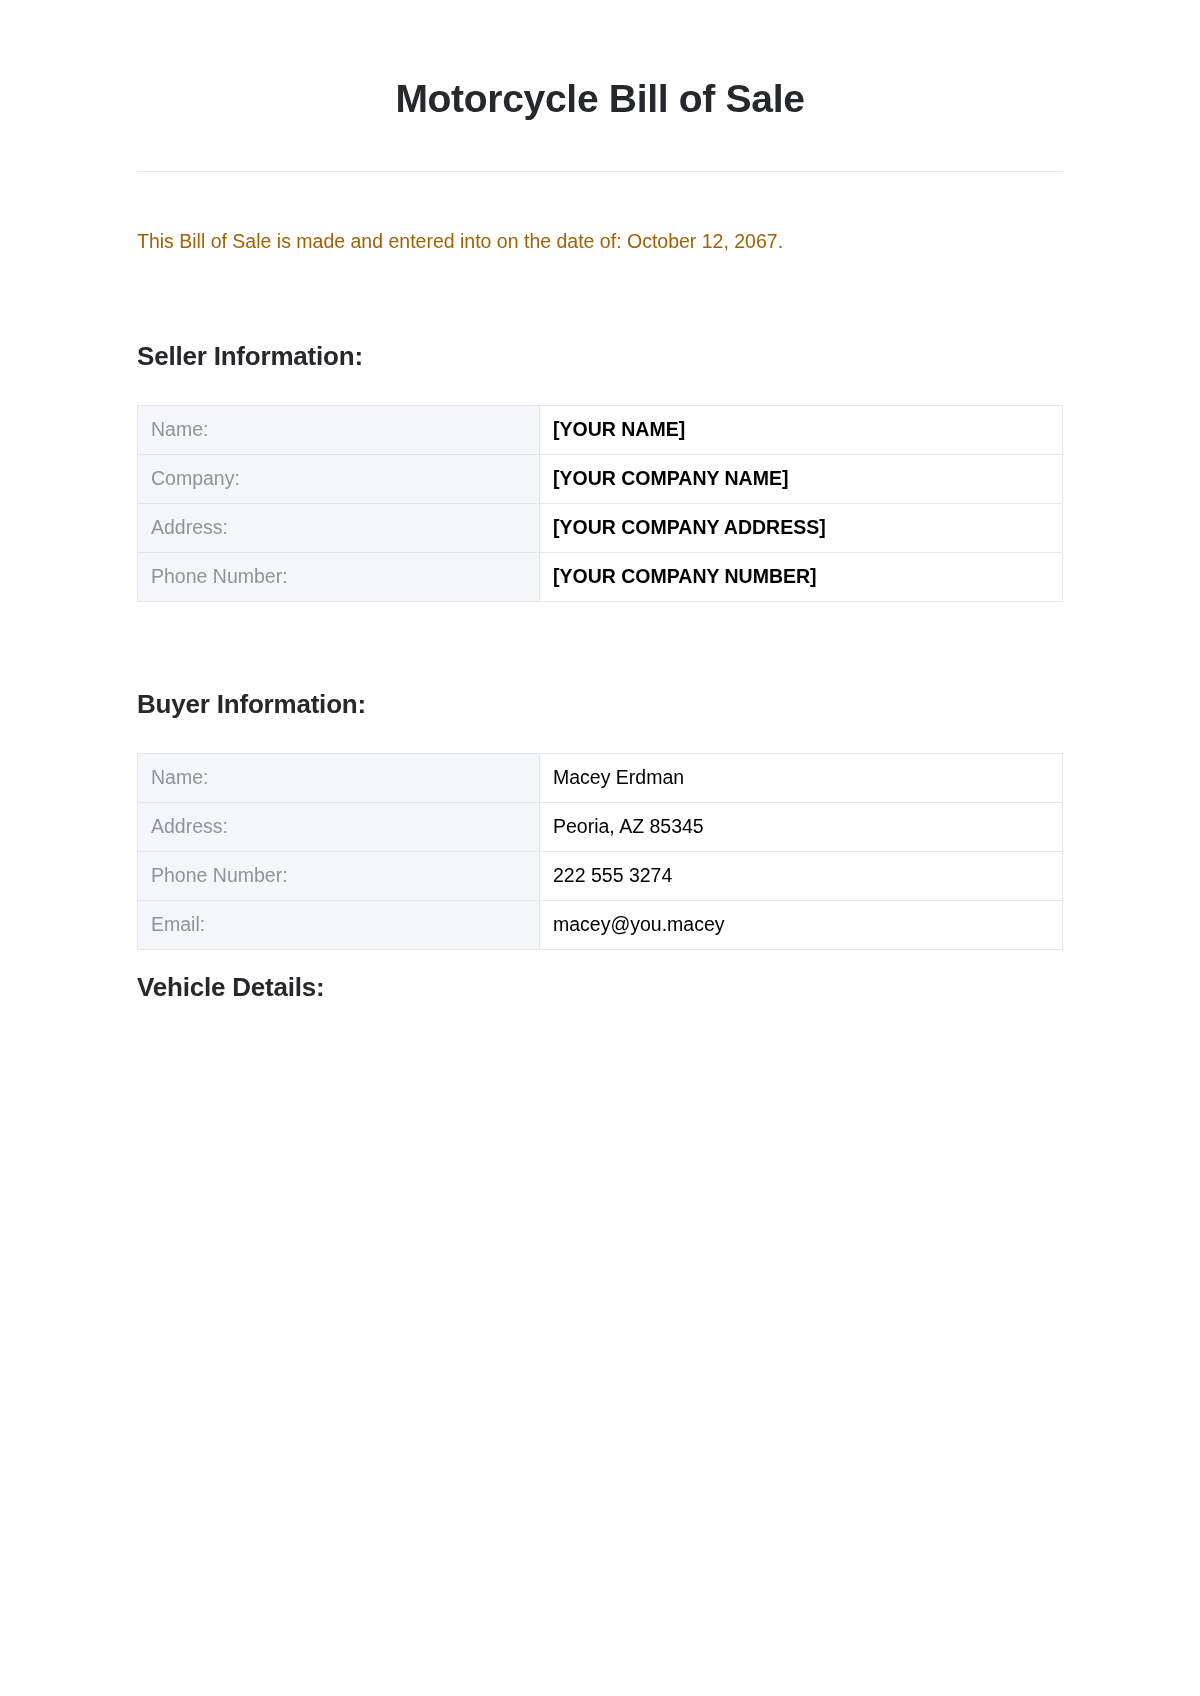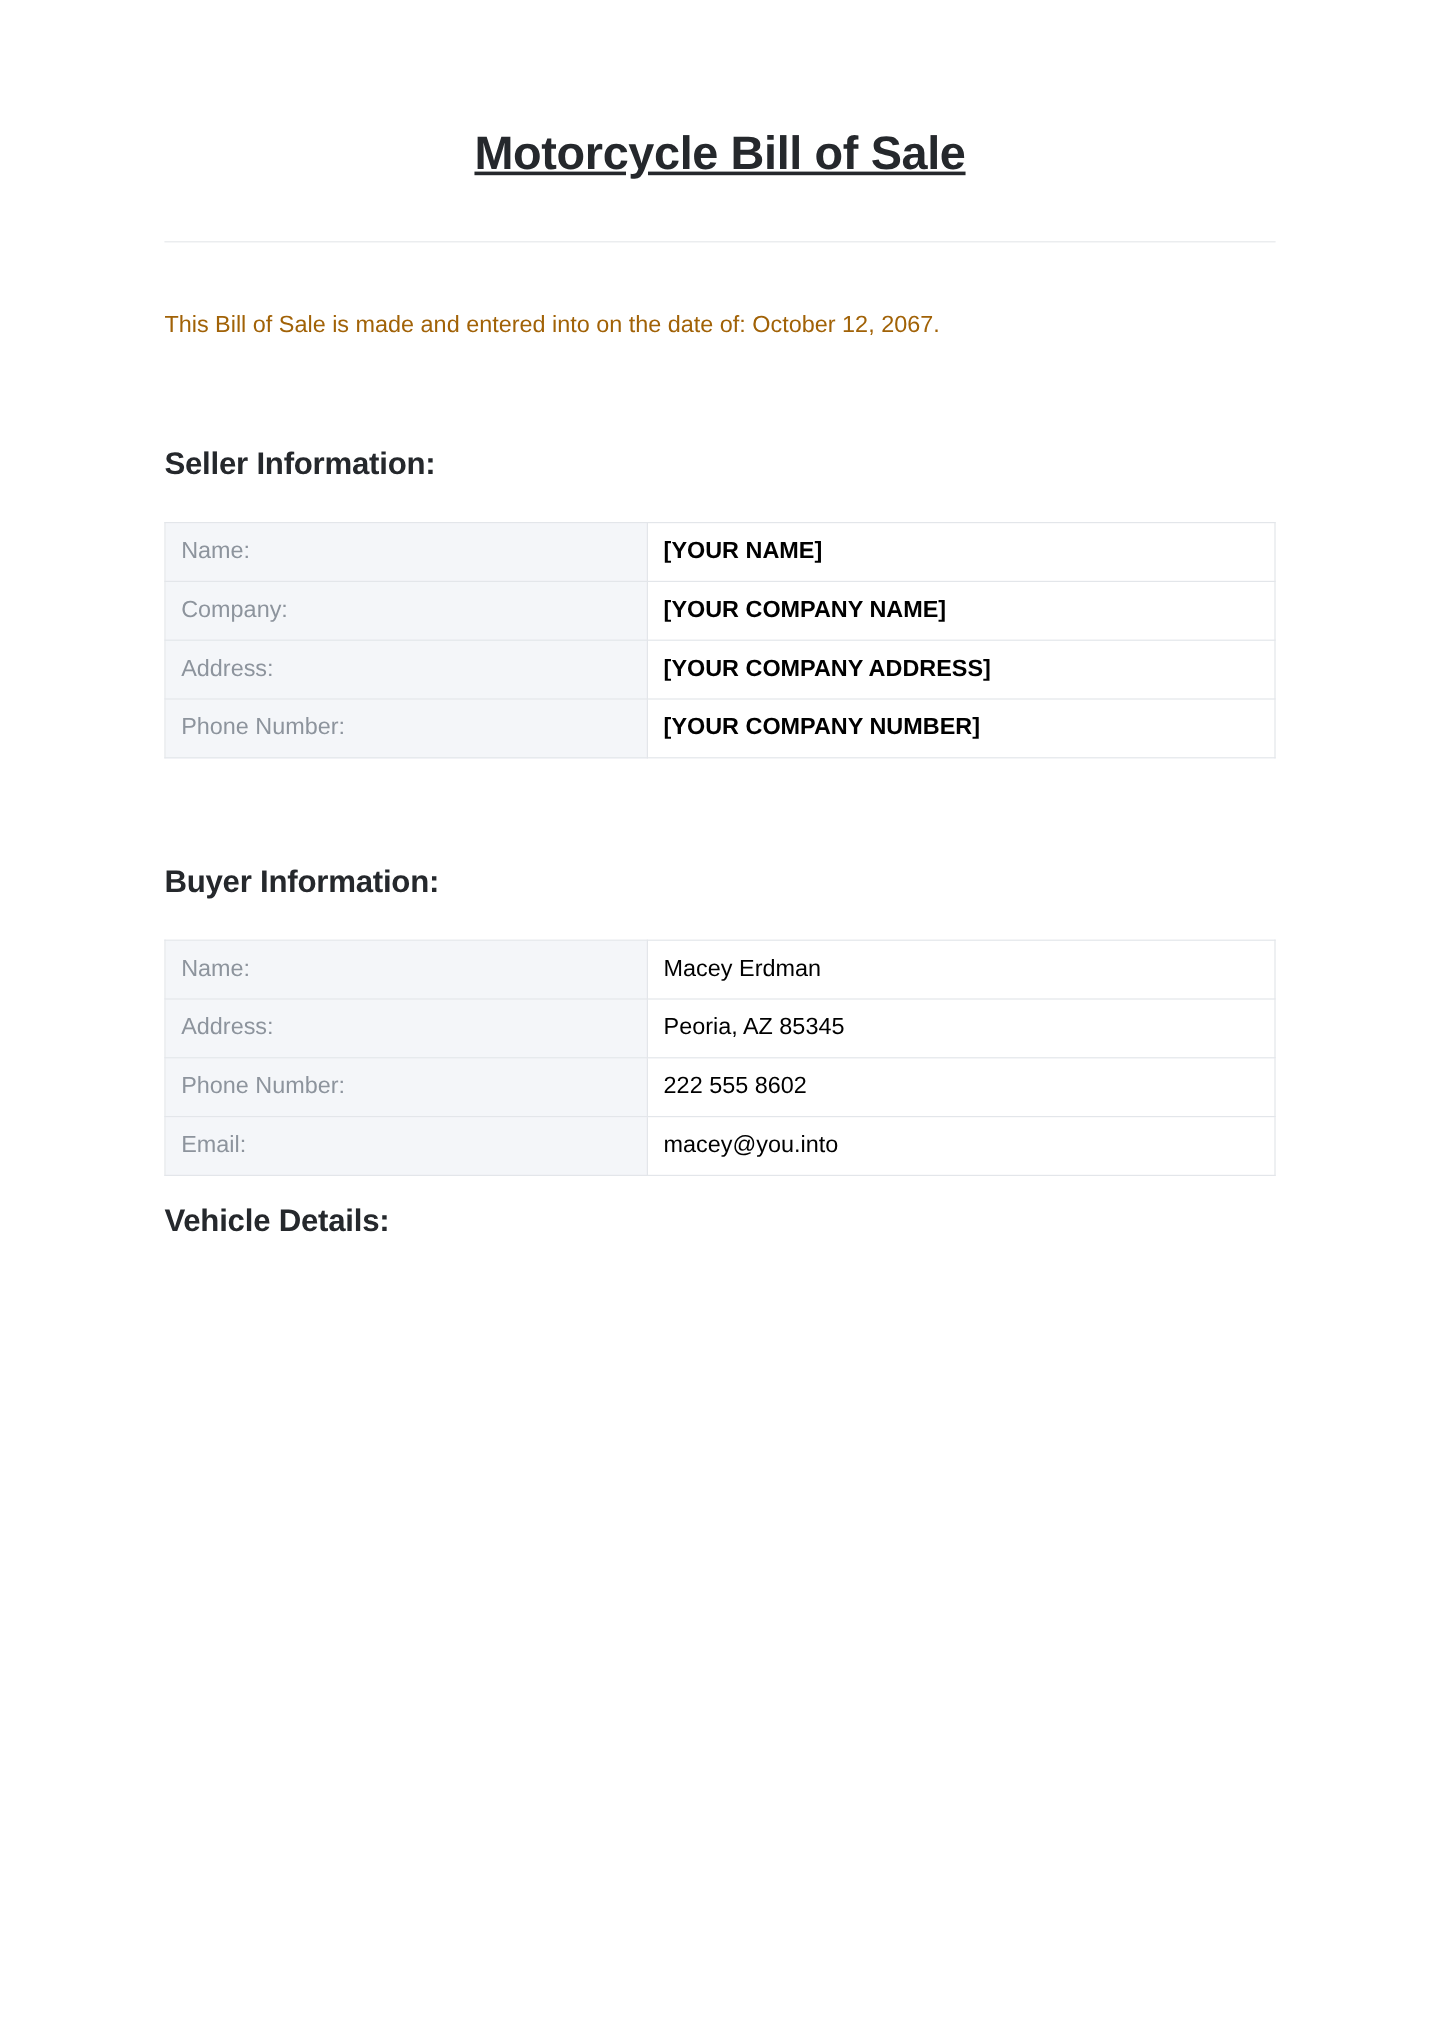--- a/index.html
+++ b/index.html
@@ -17,28 +17,27 @@
   .page {
     position: relative;
     width: 1200px;
     height: 1696px;
     background: #ffffff;
     box-sizing: border-box;
     padding: 0 137px;
   }
   .doc-title {
     margin: 0;
-    padding-top: 106px;
+    padding-top: 76px;
     text-align: center;
     font-size: 39px;
     font-weight: bold;
     letter-spacing: -0.3px;
     color: #25282c;
     line-height: 1.2;
-    text-decoration: underline;
   }
   .title-rule {
     margin-top: 48px;
     height: 1px;
     background: #e7e9ec;
     width: 100%;
   }
   .intro-line {
     margin-top: 55px;
     font-size: 19.5px;
@@ -128,24 +127,24 @@
       <tr>
         <td class="label-cell">Name:</td>
         <td class="value-cell">Macey Erdman</td>
       </tr>
       <tr>
         <td class="label-cell">Address:</td>
         <td class="value-cell">Peoria, AZ 85345</td>
       </tr>
       <tr>
         <td class="label-cell">Phone Number:</td>
-        <td class="value-cell">222 555 8602</td>
+        <td class="value-cell">222 555 3274</td>
       </tr>
       <tr>
         <td class="label-cell">Email:</td>
-        <td class="value-cell">macey@you.into</td>
+        <td class="value-cell">macey@you.macey</td>
       </tr>
     </tbody>
   </table>
 
   <h2 class="section-heading sec-vehicle-heading">Vehicle Details:</h2>
 
 </div>
 
 </body></html>

